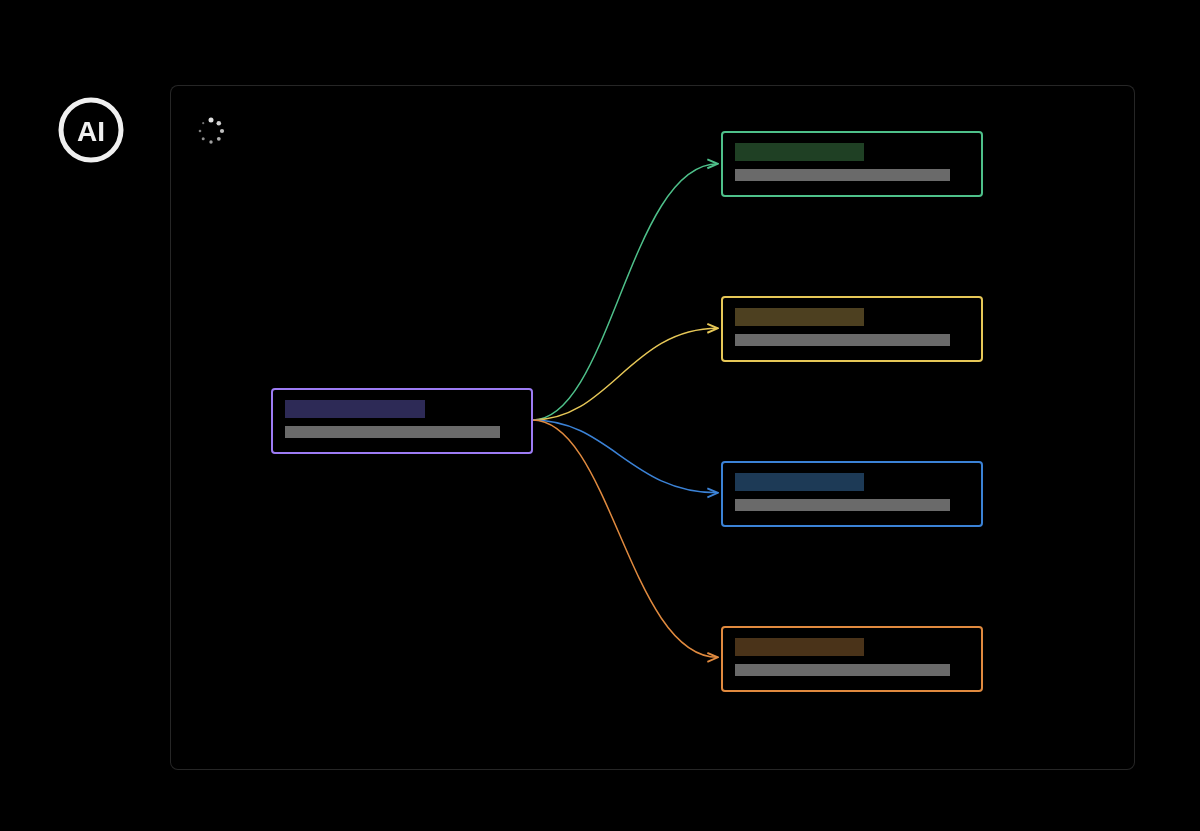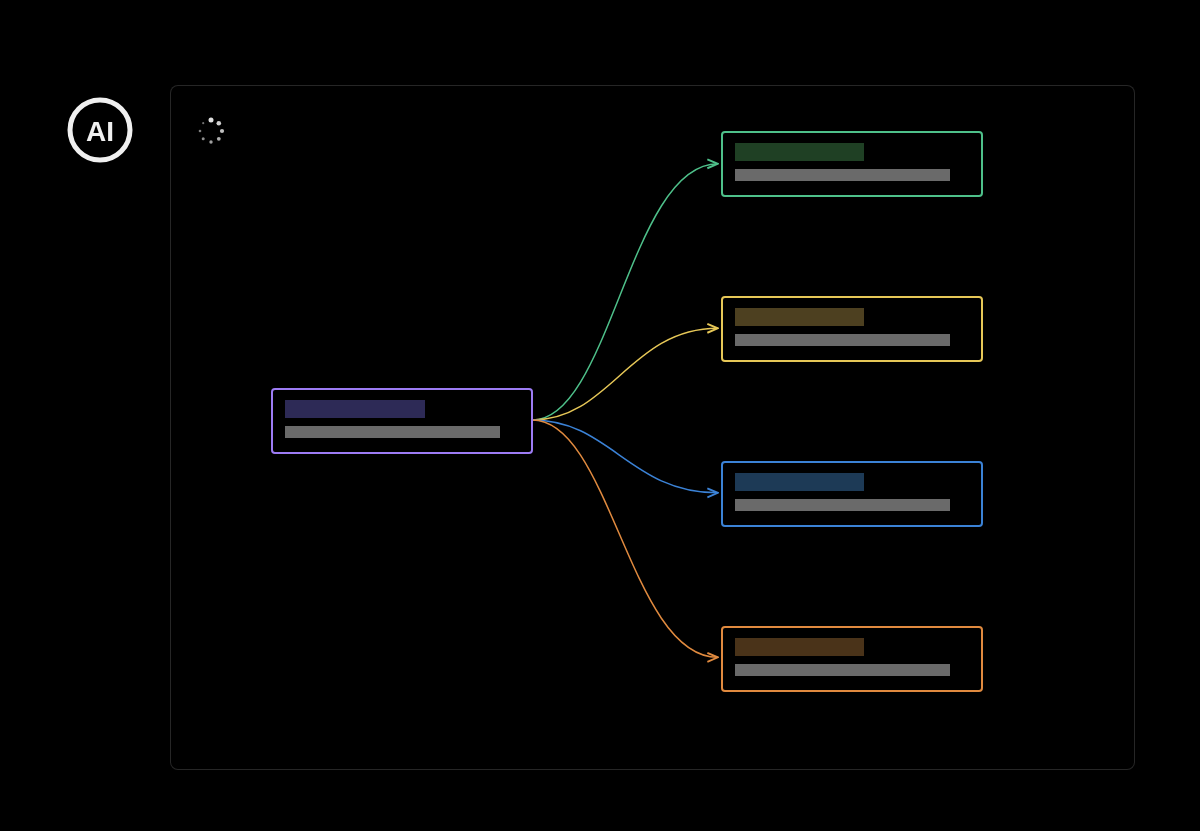--- a/index.html
+++ b/index.html
@@ -6,21 +6,21 @@
     body {
       width: 1200px;
       height: 831px;
       background: #000;
       font-family: -apple-system, BlinkMacSystemFont, "Segoe UI", sans-serif;
       position: relative;
       overflow: hidden;
     }
     .ai-logo {
       position: absolute;
-      left: 65px;
+      left: 56px;
       top: 95px;
       width: 70px;
       height: 70px;
       text-align: center;
     }
     .ai-logo svg {
       width: 100%;
       height: 100%;
     }
     .main-panel {

